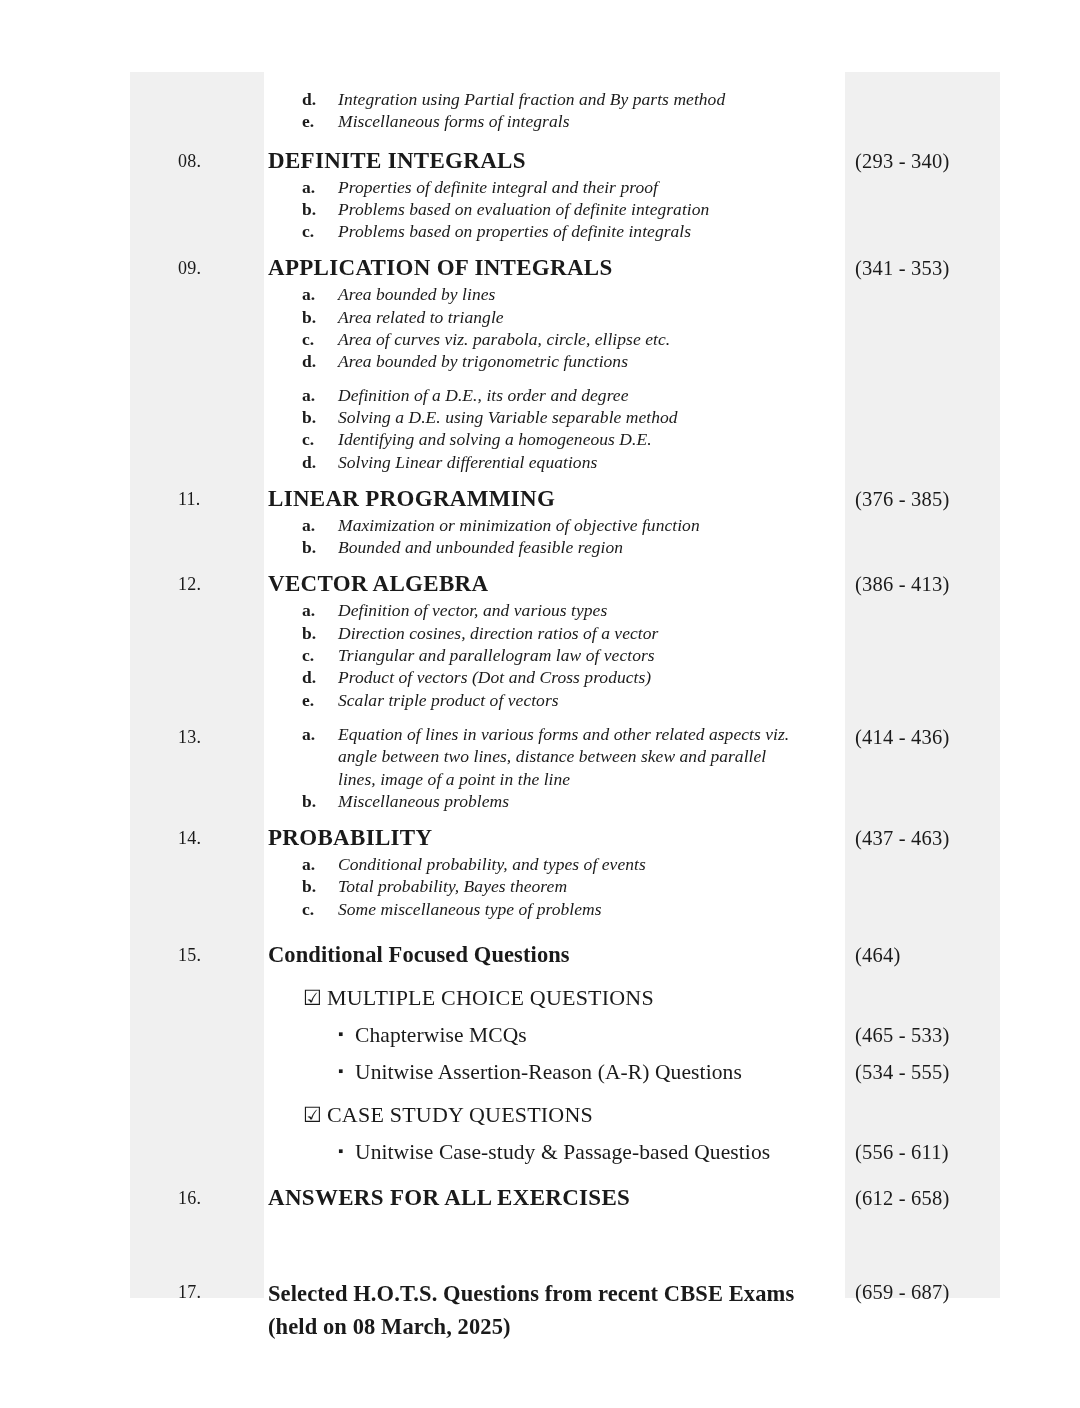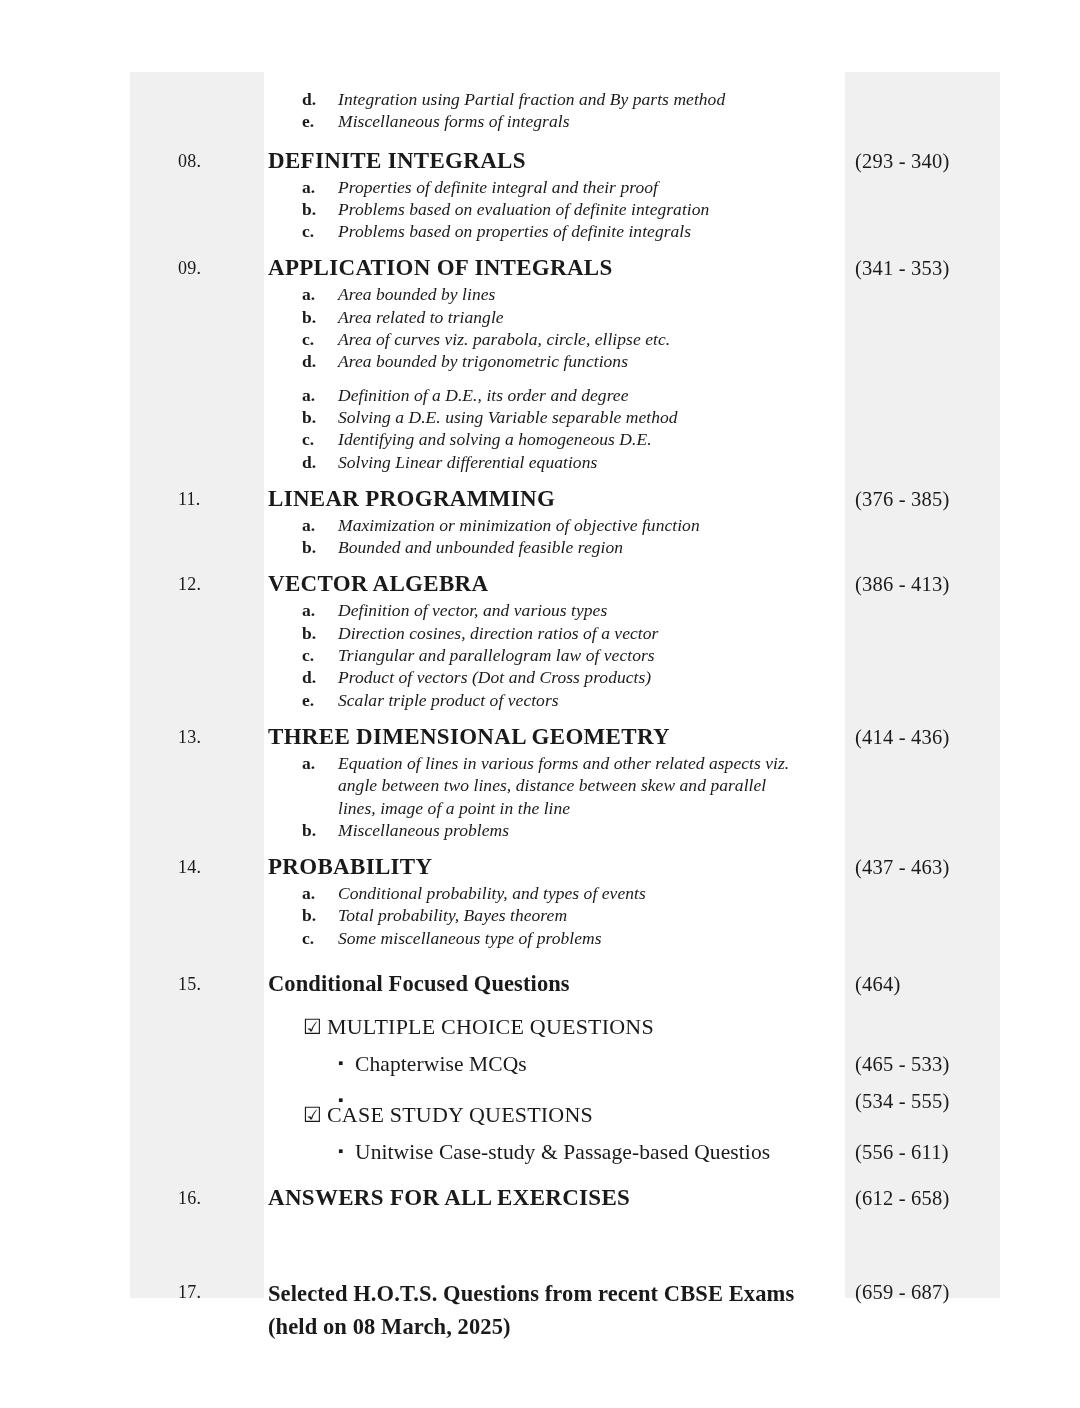--- a/index.html
+++ b/index.html
@@ -298,21 +298,20 @@
         <span class="lbl">e.</span>
         <span class="txt">Scalar triple product of vectors</span>
       </li>
     </ul>
   </div>
 
   <div class="sp-11"></div>
   <div class="entry">
     <div class="entry-head">
       <span class="num">13.</span>
-      <div class="title caps">THREE DIMENSIONAL GEOMETRY</div>
       <span class="pages">(414 - 436)</span>
     </div>
     <ul class="sublist">
       <li class="subitem" style="margin-right:285px;">
         <span class="lbl">a.</span>
         <span class="txt">Equation of lines in various forms and other related aspects viz. angle between two lines, distance between skew and parallel lines, image of a point in the line</span>
       </li>
       <li class="subitem">
         <span class="lbl">b.</span>
         <span class="txt">Miscellaneous problems</span>
@@ -364,20 +363,21 @@
       <div class="bulletline">
         <span class="bul">▪</span>
         <span>Chapterwise MCQs</span>
       </div>
       <span class="pages">(465 - 533)</span>
     </div>
     <div class="sp-7"></div>
     <div class="grouprow">
       <div class="bulletline">
         <span class="bul">▪</span>
+        <span>Unitwise Assertion-Reason (A-R) Questions</span>
       </div>
       <span class="pages">(534 - 555)</span>
     </div>
 
     <div class="sp-13"></div>
 
     <div class="grouprow">
       <div class="checkline">
         <span class="box">☑</span>
         <span>CASE STUDY QUESTIONS</span>

